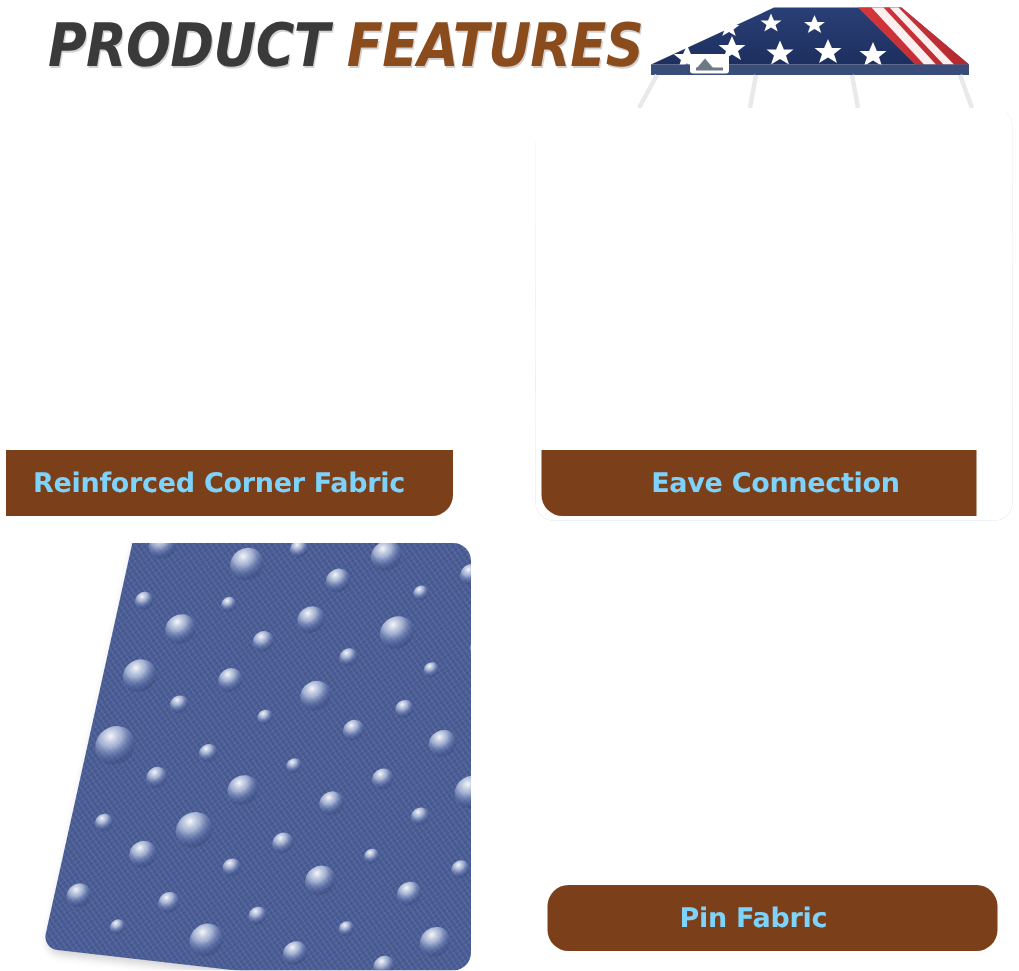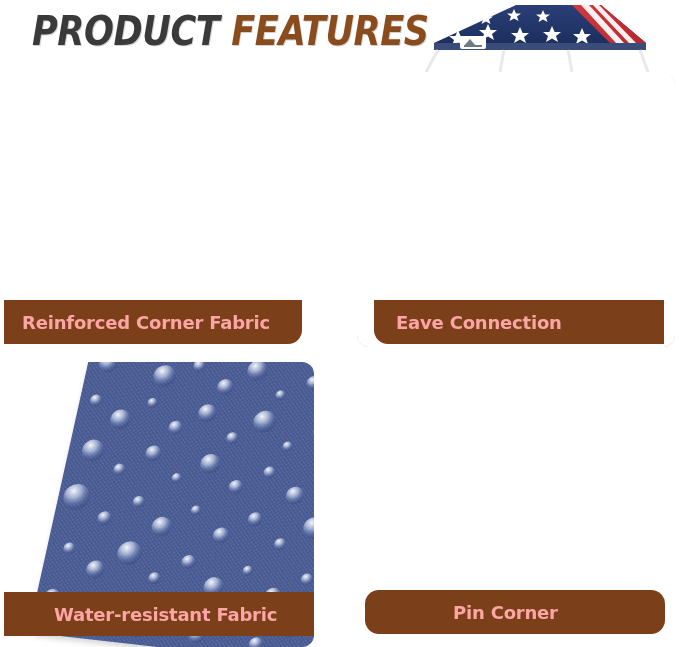--- a/index.html
+++ b/index.html
@@ -34,31 +34,31 @@
   .card.c2 { left: 357px; top: 0px;   width: 318px; height: 275px; }
   .card.c3 { left: 4px;   top: 290px; width: 310px; height: 285px; }
   .card.c4 { left: 357px; top: 290px; width: 318px; height: 285px; }
 
   .photo { position: absolute; inset: 0; overflow: hidden; border-radius: 12px; }
 
   
   .caption {
     position: absolute;
     background: #7b3f19;
-    color: #fca5a5;
+    color: #7dd3fc;
     display: flex; align-items: center;
     font-size: 18px; font-weight: bold;
     font-family: "DejaVu Sans", sans-serif;
     letter-spacing: -0.2px;
     white-space: nowrap;
   }
   .cap1 { left: 0px;  top: 228px; width: 298px; height: 44px;
           border-radius: 0 0 14px 0; padding-left: 18px; }
   .cap2 { left: 0px;  top: 228px; width: 290px; height: 44px;
-          border-radius: 0 0 0 14px; padding-left: 22px; margin-left: 17px; }
+          border-radius: 0 0 0 14px; padding-left: 22px; margin-left: 4px; justify-content: center; }
   .cap3 { left: 0px;  top: 230px; width: 310px; height: 44px;
           border-radius: 0; padding-left: 50px; }
   .cap4 { left: 8px;  top: 228px; width: 300px; height: 44px;
           border-radius: 14px; padding-left: 88px; }
 
   
   .p1bg { position:absolute; inset:0; background:#ffffff; }
   .p1 { position:absolute; inset:0; }
 
   
@@ -345,23 +345,20 @@
                 <circle cx="136" cy="262" r="6"></circle>
                 <circle cx="166" cy="284" r="8"></circle>
               <circle cx="196" cy="264" r="5"></circle>
                 <circle cx="226" cy="286" r="7"></circle>
                 <circle cx="256" cy="266" r="10"></circle>
               <circle cx="286" cy="288" r="6"></circle>
             </g>
           </svg>
         </div>
       </div>
-      <div class="caption cap3 lbl">
-        <span>Water-resistant Fabric</span>
-      </div>
     </div>
 
     <div class="card c4">
       <div class="photo p4">
         <div class="p4bg"></div>
         <svg width="318" height="275" viewBox="0 0 318 275">
           <defs>
             <linearGradient id="legG4" x1="0" y1="0" x2="1" y2="0">
               <stop offset="0%" stop-color="#dcdee3"></stop>
                 <stop offset="22%" stop-color="#ffffff"></stop>
@@ -394,18 +391,18 @@
 
             <polygon points="66,212 62,182 88,192"></polygon>
 
             <rect x="74" y="134" width="18" height="3.5" transform="rotate(-72 83 136)"></rect>
             <rect x="80" y="140" width="18" height="3.5" transform="rotate(-72 89 142)"></rect>
             <rect x="86" y="146" width="18" height="3.5" transform="rotate(-72 95 148)"></rect>
           </g>
         </svg>
       </div>
       <div class="caption cap4 lbl">
-        <span>Pin Corner</span>
+        <span>Pin Fabric</span>
       </div>
     </div>
 
   </div>
 </div>
 
 </body></html>

